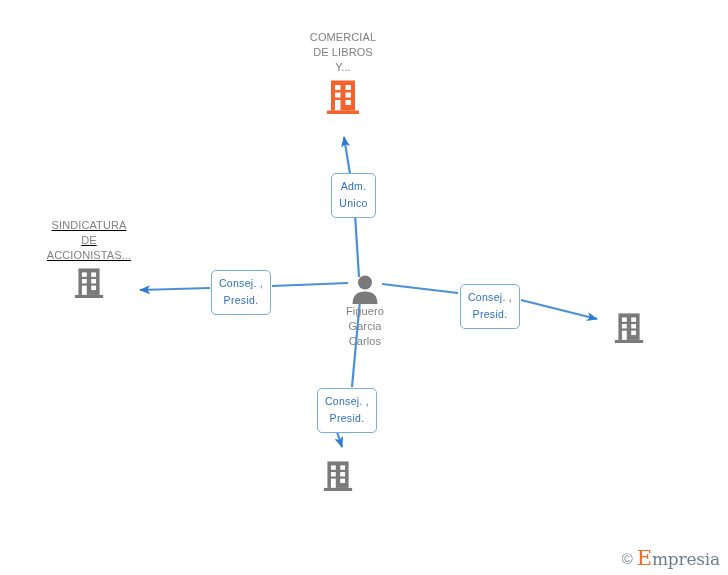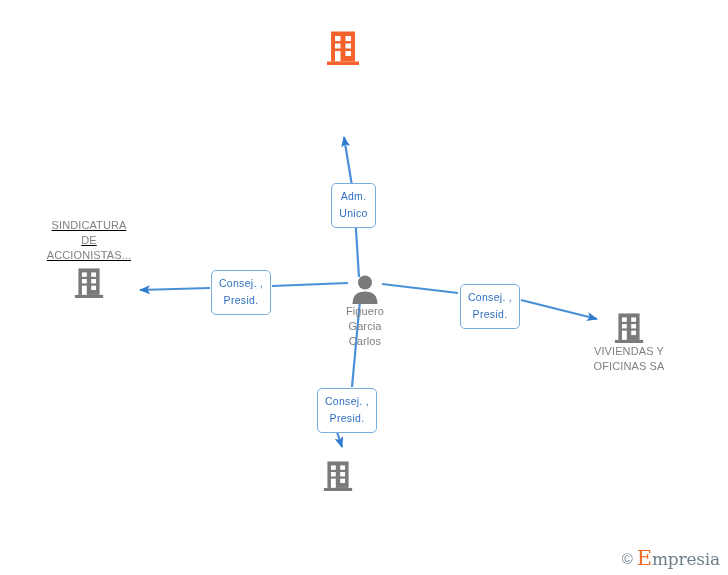--- a/index.html
+++ b/index.html
@@ -121,20 +121,23 @@
       <line x1="521" y1="300" x2="597" y2="319" stroke="#4a90d9" stroke-width="2.2" marker-end="url(#arrowHead)"></line>
     </g>
 
     <g>
       <line x1="360" y1="300" x2="352" y2="387" stroke="#4a90d9" stroke-width="2.2"></line>
       <line x1="334" y1="423" x2="342" y2="447" stroke="#4a90d9" stroke-width="2.2" marker-end="url(#arrowHead)"></line>
     </g>
   </svg>
 
   <div class="node label-above" style="left:343px; top:30px;">
+    <div class="node-label">COMERCIAL
+DE LIBROS
+Y...</div>
     <svg class="node-icon" width="34" height="36" viewBox="0 0 34 36" xmlns="http://www.w3.org/2000/svg">
       <rect x="5" y="1.5" width="24" height="30" fill="#f4632c"></rect>
       <rect x="9" y="6" width="5.5" height="5" fill="#ffffff"></rect>
       <rect x="19.5" y="6" width="5.5" height="5" fill="#ffffff"></rect>
       <rect x="9" y="13.5" width="5.5" height="5" fill="#ffffff"></rect>
       <rect x="19.5" y="13.5" width="5.5" height="5" fill="#ffffff"></rect>
       <rect x="9" y="21" width="5.5" height="10.5" fill="#ffffff"></rect>
       <rect x="19.5" y="21" width="5.5" height="5" fill="#ffffff"></rect>
       <rect x="1" y="31.5" width="32" height="3.5" fill="#f4632c"></rect>
     </svg>
@@ -160,22 +163,20 @@
     <svg class="node-icon" width="30" height="32" viewBox="0 0 34 36" xmlns="http://www.w3.org/2000/svg">
       <rect x="5" y="1.5" width="24" height="30" fill="#7a7a7a"></rect>
       <rect x="9" y="6" width="5.5" height="5" fill="#ffffff"></rect>
       <rect x="19.5" y="6" width="5.5" height="5" fill="#ffffff"></rect>
       <rect x="9" y="13.5" width="5.5" height="5" fill="#ffffff"></rect>
       <rect x="19.5" y="13.5" width="5.5" height="5" fill="#ffffff"></rect>
       <rect x="9" y="21" width="5.5" height="10.5" fill="#ffffff"></rect>
       <rect x="19.5" y="21" width="5.5" height="5" fill="#ffffff"></rect>
       <rect x="1" y="31.5" width="32" height="3.5" fill="#7a7a7a"></rect>
     </svg>
-    <div class="node-label">VIVIENDAS Y
-OFICINAS SA</div>
   </div>
 
   <div class="node label-below" style="left:338px; top:460px;">
     <svg class="node-icon" width="30" height="32" viewBox="0 0 34 36" xmlns="http://www.w3.org/2000/svg">
       <rect x="5" y="1.5" width="24" height="30" fill="#7a7a7a"></rect>
       <rect x="9" y="6" width="5.5" height="5" fill="#ffffff"></rect>
       <rect x="19.5" y="6" width="5.5" height="5" fill="#ffffff"></rect>
       <rect x="9" y="13.5" width="5.5" height="5" fill="#ffffff"></rect>
       <rect x="19.5" y="13.5" width="5.5" height="5" fill="#ffffff"></rect>
       <rect x="9" y="21" width="5.5" height="10.5" fill="#ffffff"></rect>
@@ -187,21 +188,21 @@
   <div class="node label-below" style="left:365px; top:274px;">
     <svg class="node-icon" width="30" height="30" viewBox="0 0 30 30" xmlns="http://www.w3.org/2000/svg">
       <circle cx="15" cy="8.5" r="7" fill="#7a7a7a"></circle>
       <path d="M2.5,30 C2.5,21 7.5,17.5 15,17.5 C22.5,17.5 27.5,21 27.5,30 Z" fill="#7a7a7a"></path>
     </svg>
     <div class="node-label">Figuero
 Garcia
 Carlos</div>
   </div>
 
-  <div class="rel" style="left:331px; top:183px; width:45px;">Adm.
+  <div class="rel" style="left:331px; top:173px; width:45px;">Adm.
 Unico</div>
 
   <div class="rel" style="left:211px; top:270px; width:60px;">Consej. ,
 Presid.</div>
 
   <div class="rel" style="left:460px; top:284px; width:60px;">Consej. ,
 Presid.</div>
 
   <div class="rel" style="left:317px; top:388px; width:60px;">Consej. ,
 Presid.</div>

